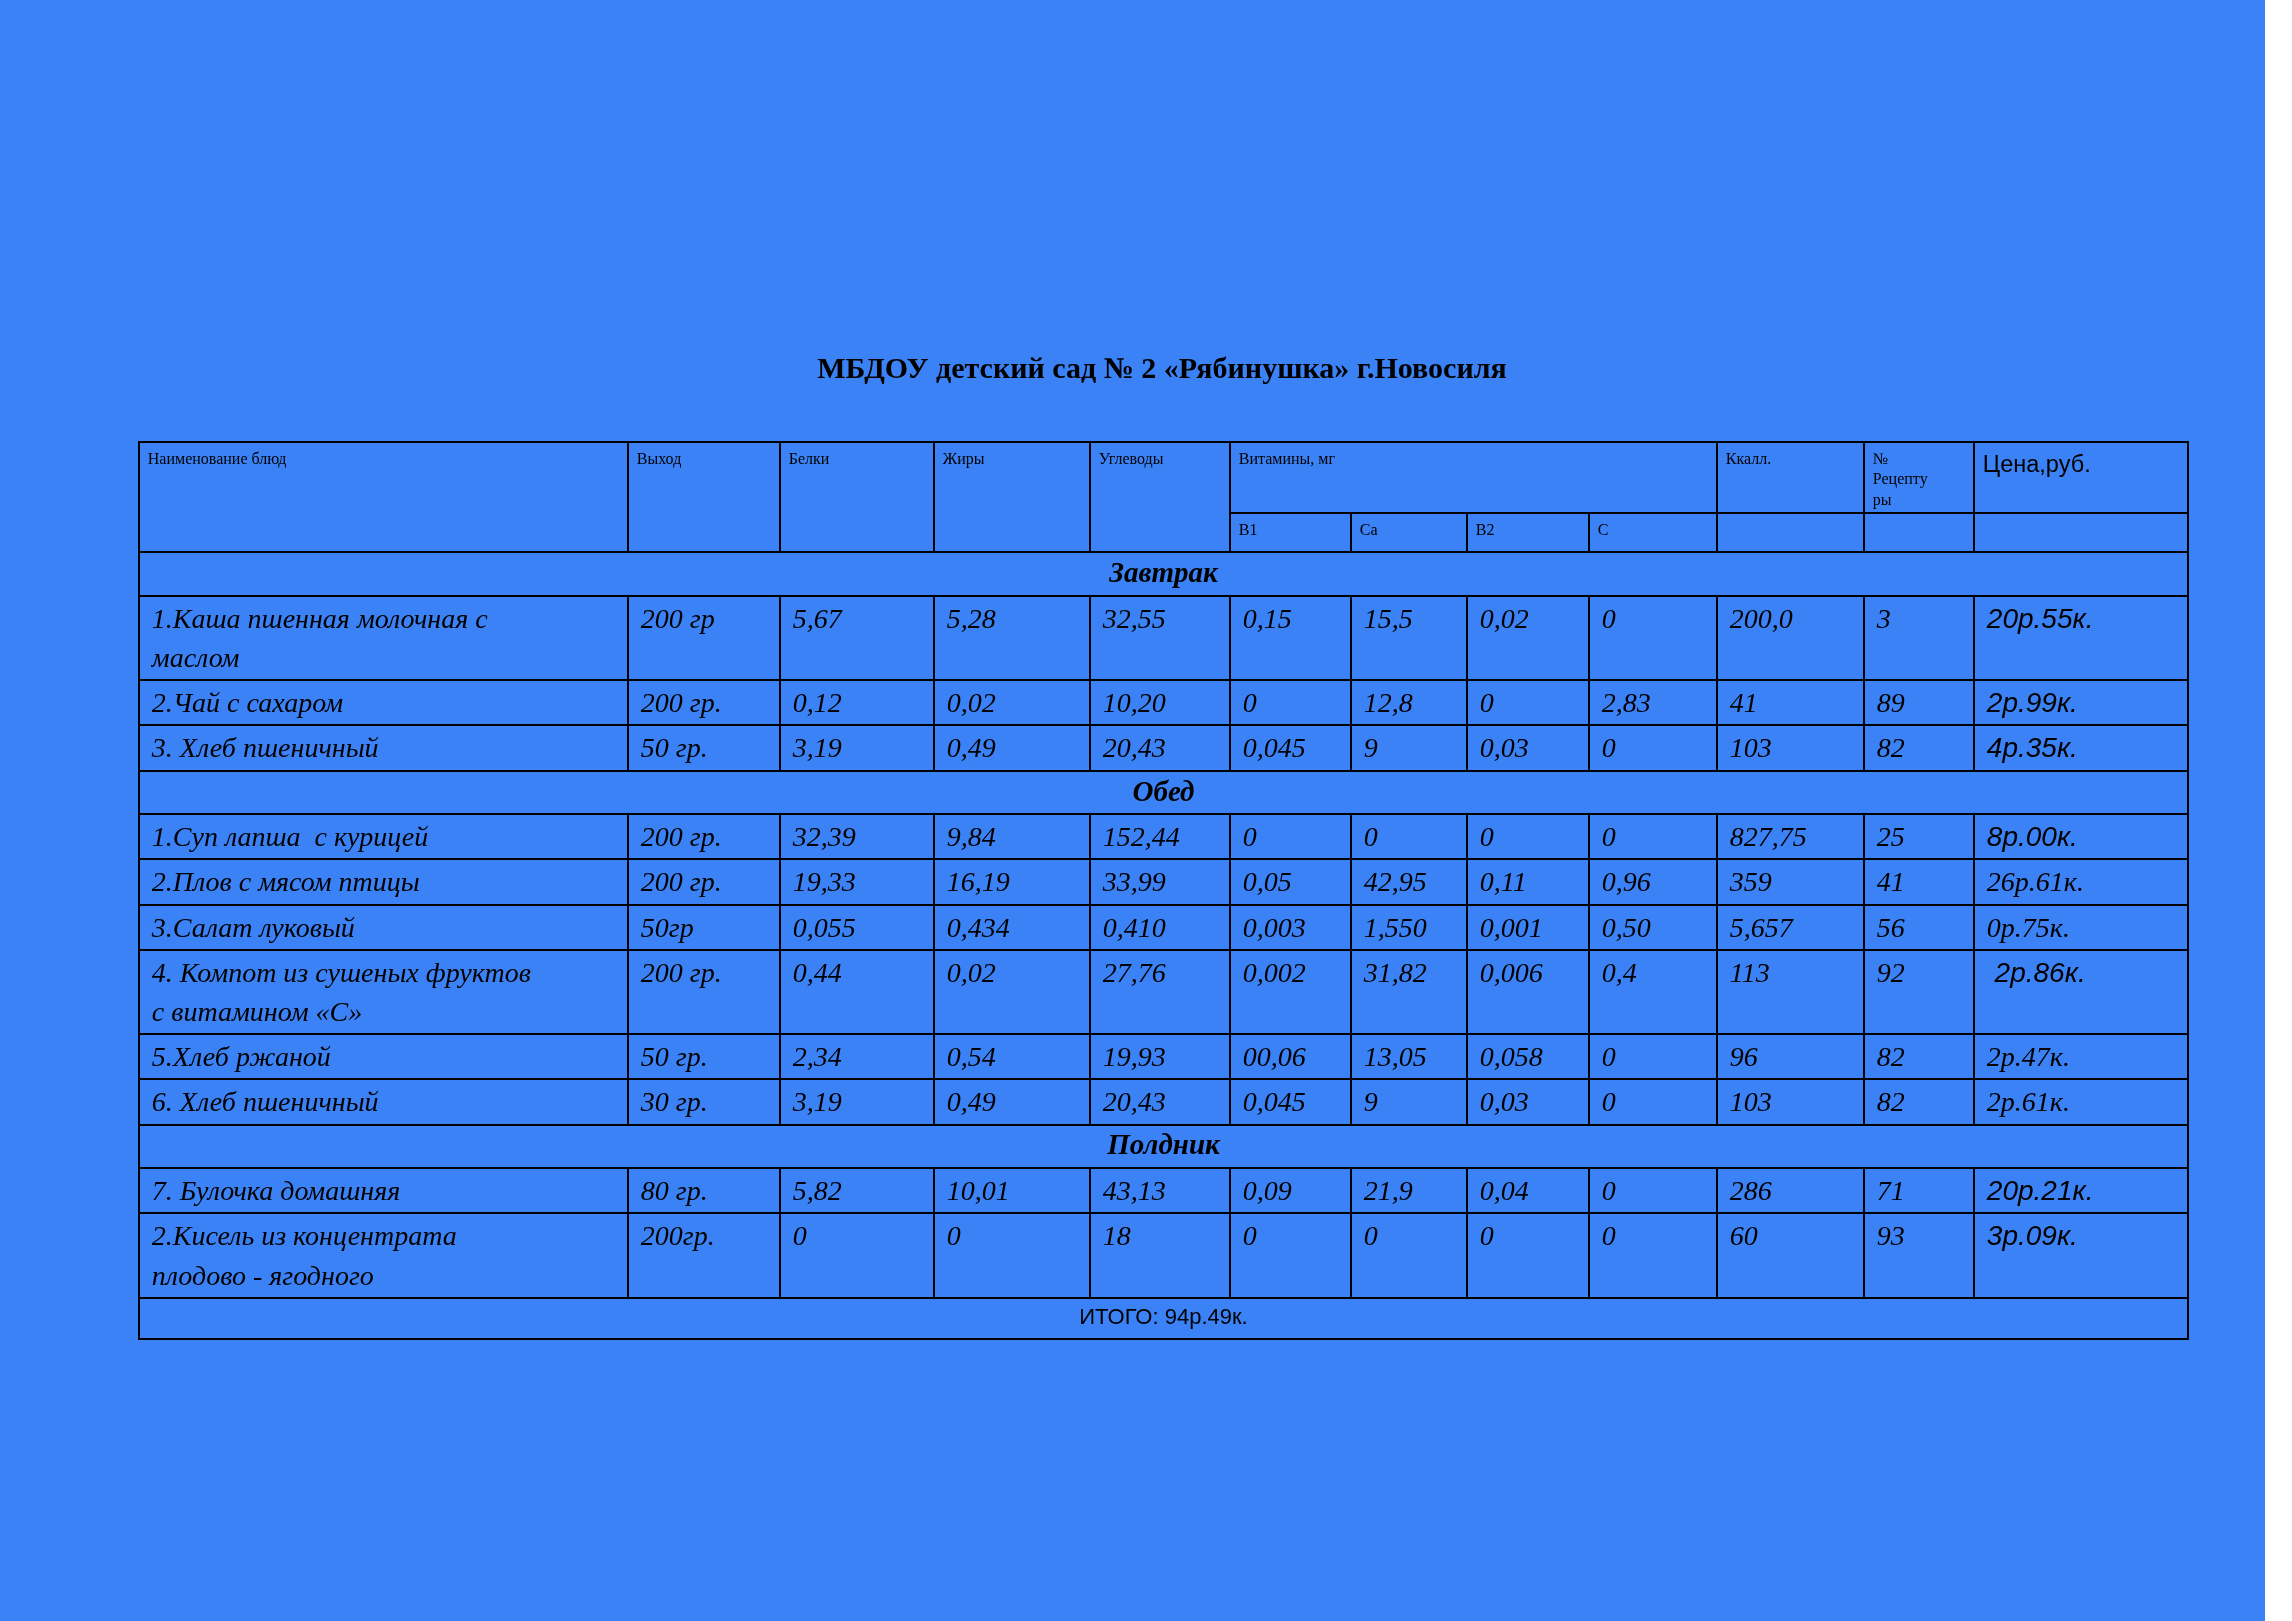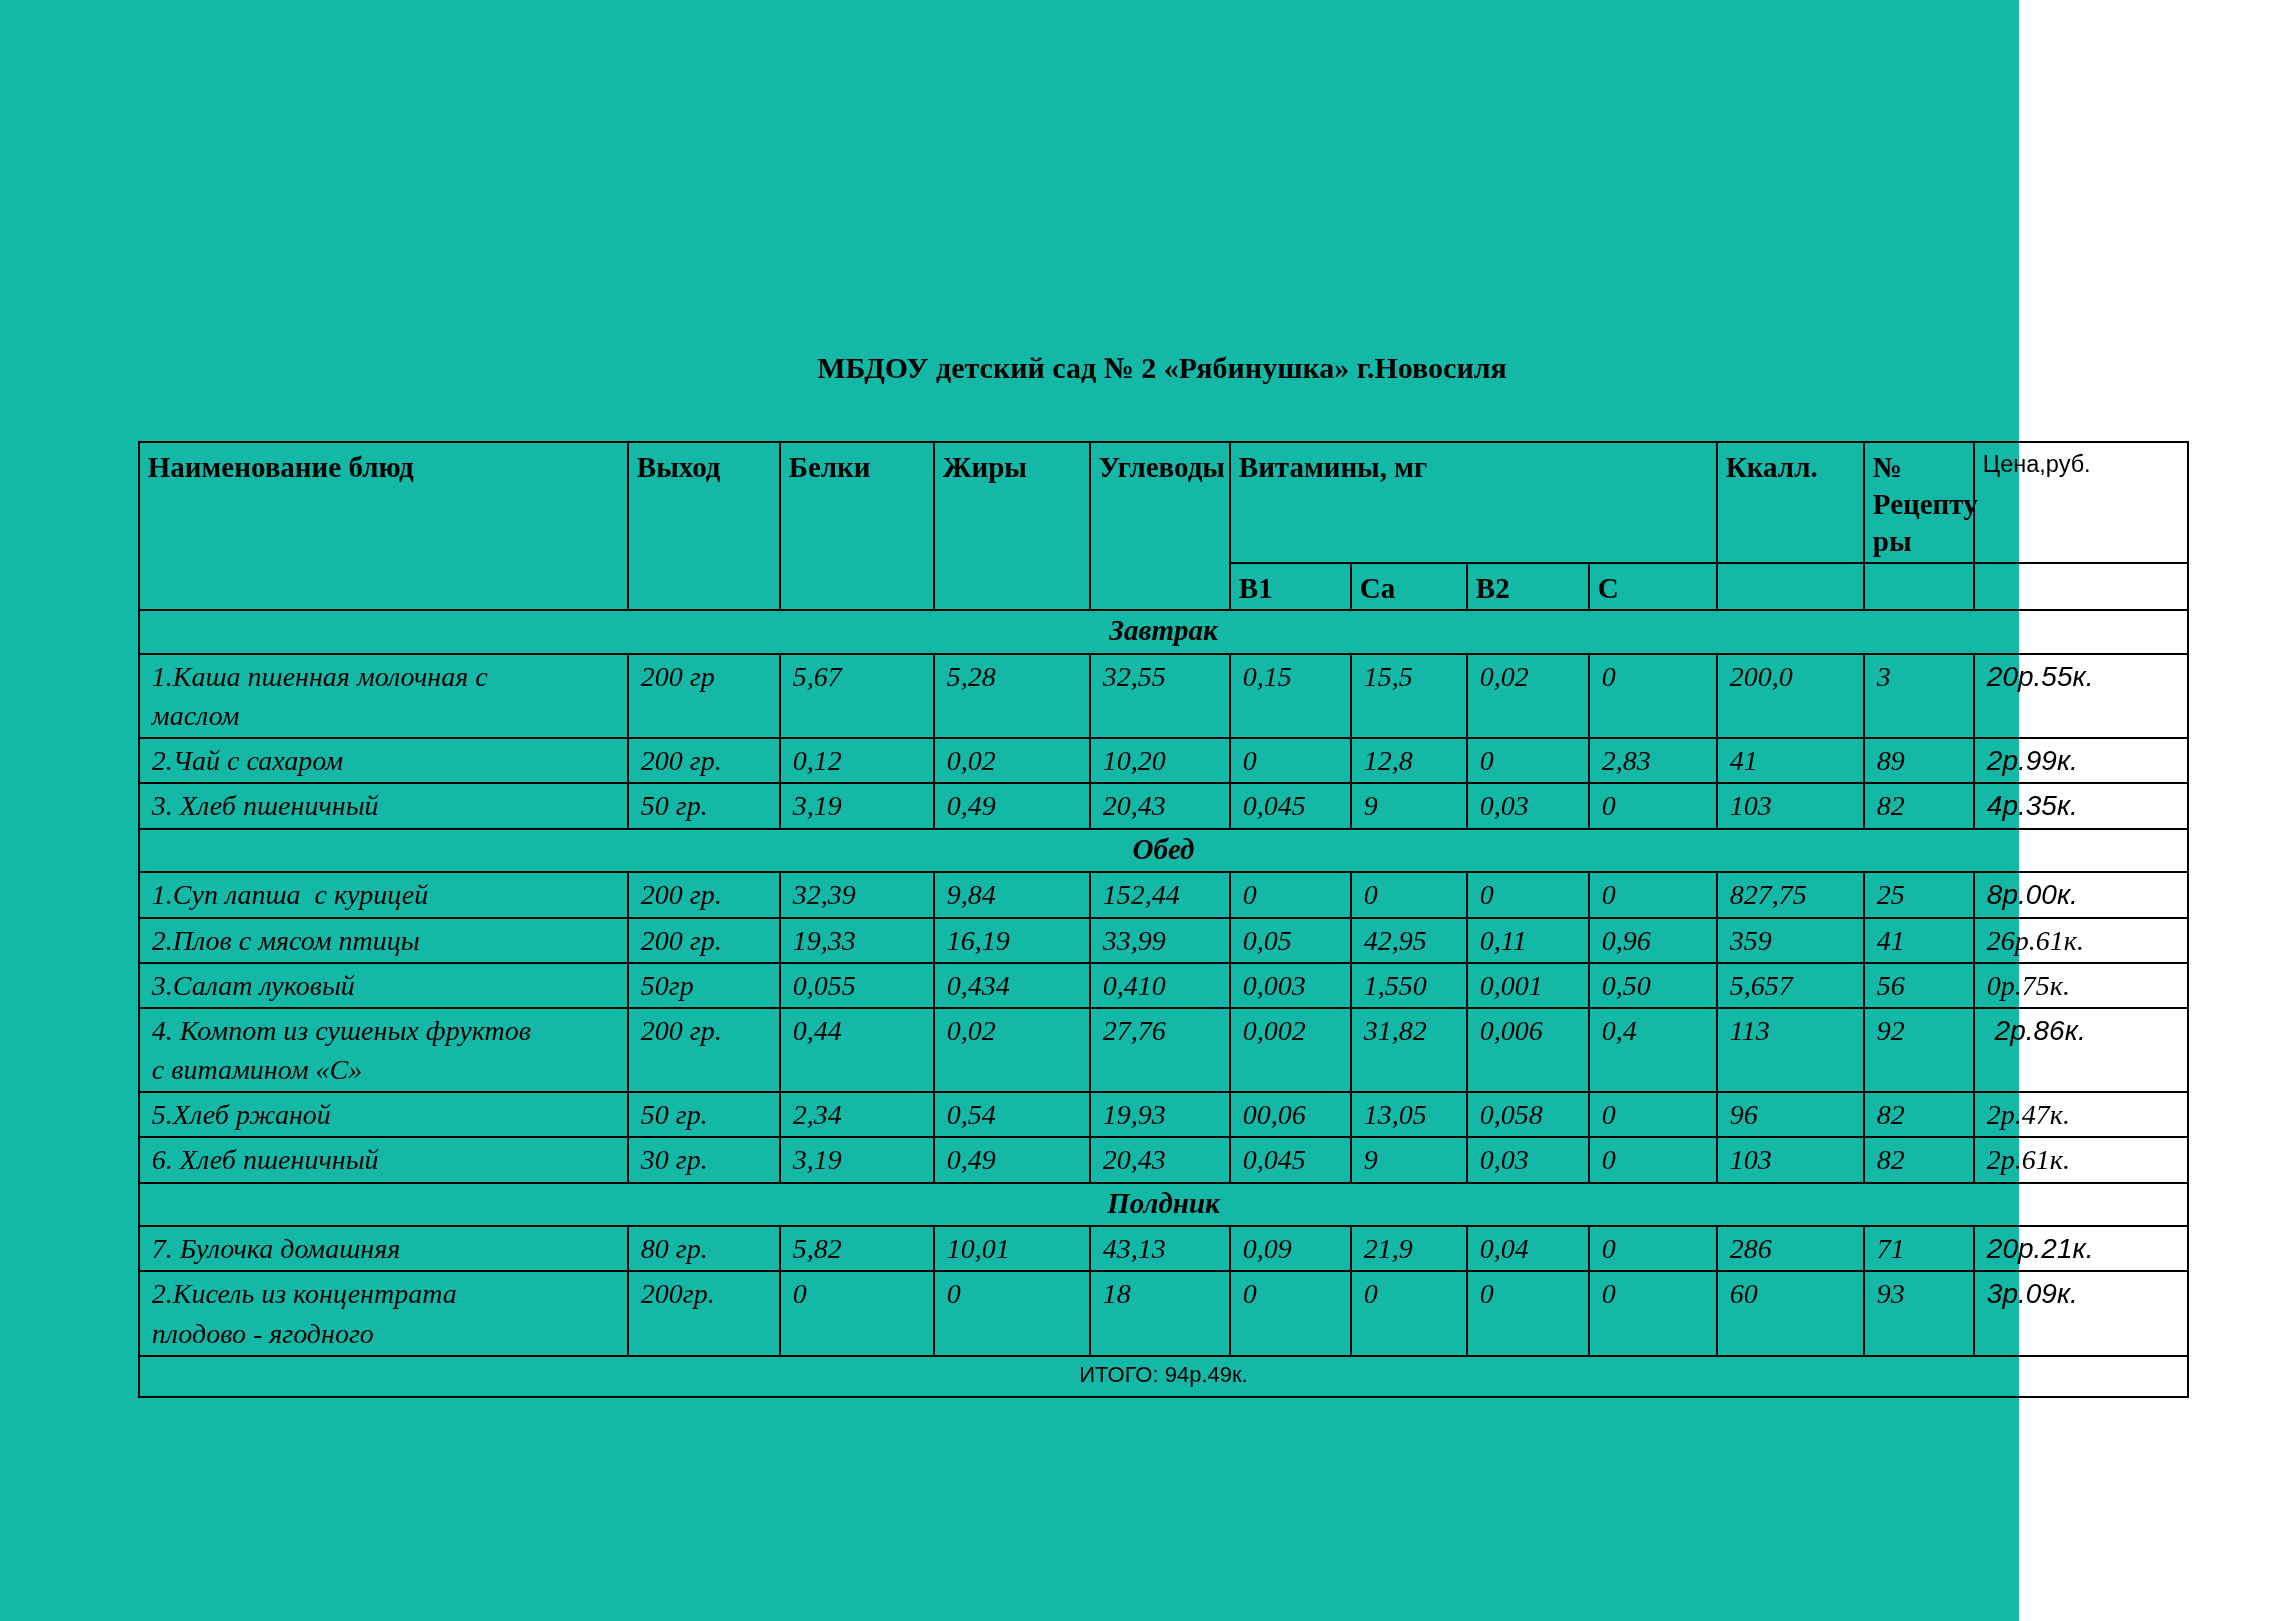--- a/index.html
+++ b/index.html
@@ -2,38 +2,38 @@
 <html><head>
 <meta charset="utf-8">
 <style>
   html,body { margin:0; padding:0; background:#fff; }
   body {
     width:2293px; height:1621px;
     font-family:"Liberation Serif", serif;
     color:#000;
     overflow:hidden;
   }
-  .page { position:relative; width:2019px; height:1621px; background:#14b8a6; }
+  .page { position:relative; width:2265px; height:1621px; background:#3b82f6; }
 
   .titles { padding-top:353px; width:2048px; margin-left:138px; text-align:center; }
   .title {
     font-weight:bold; font-size:30px; line-height:1;
     margin-bottom:58px; white-space:pre-wrap;
   }
 
   table.menu {
     margin-left:138px; margin-top:49px;
     width:2048px; table-layout:fixed;
     border-collapse:collapse;
     border:2.9px solid #000;
   }
   table.menu th, table.menu td { border:2px solid #000; }
 
   thead th {
-    font-weight:bold; font-size:29px; text-align:left; vertical-align:top;
+    font-weight:normal; font-size:16px; text-align:left; vertical-align:top;
     padding:5.9px 3.9px 2px 7.8px; line-height:1.28; white-space:pre-line;
   }
   thead tr.hrow2 th { height:29px;border-radius:15px; }
   th.price-h {
     font-family:"Liberation Sans", sans-serif;
     font-weight:normal; font-size:23.5px;
   }
 
   tbody td {
     font-size:28px; vertical-align:top;

